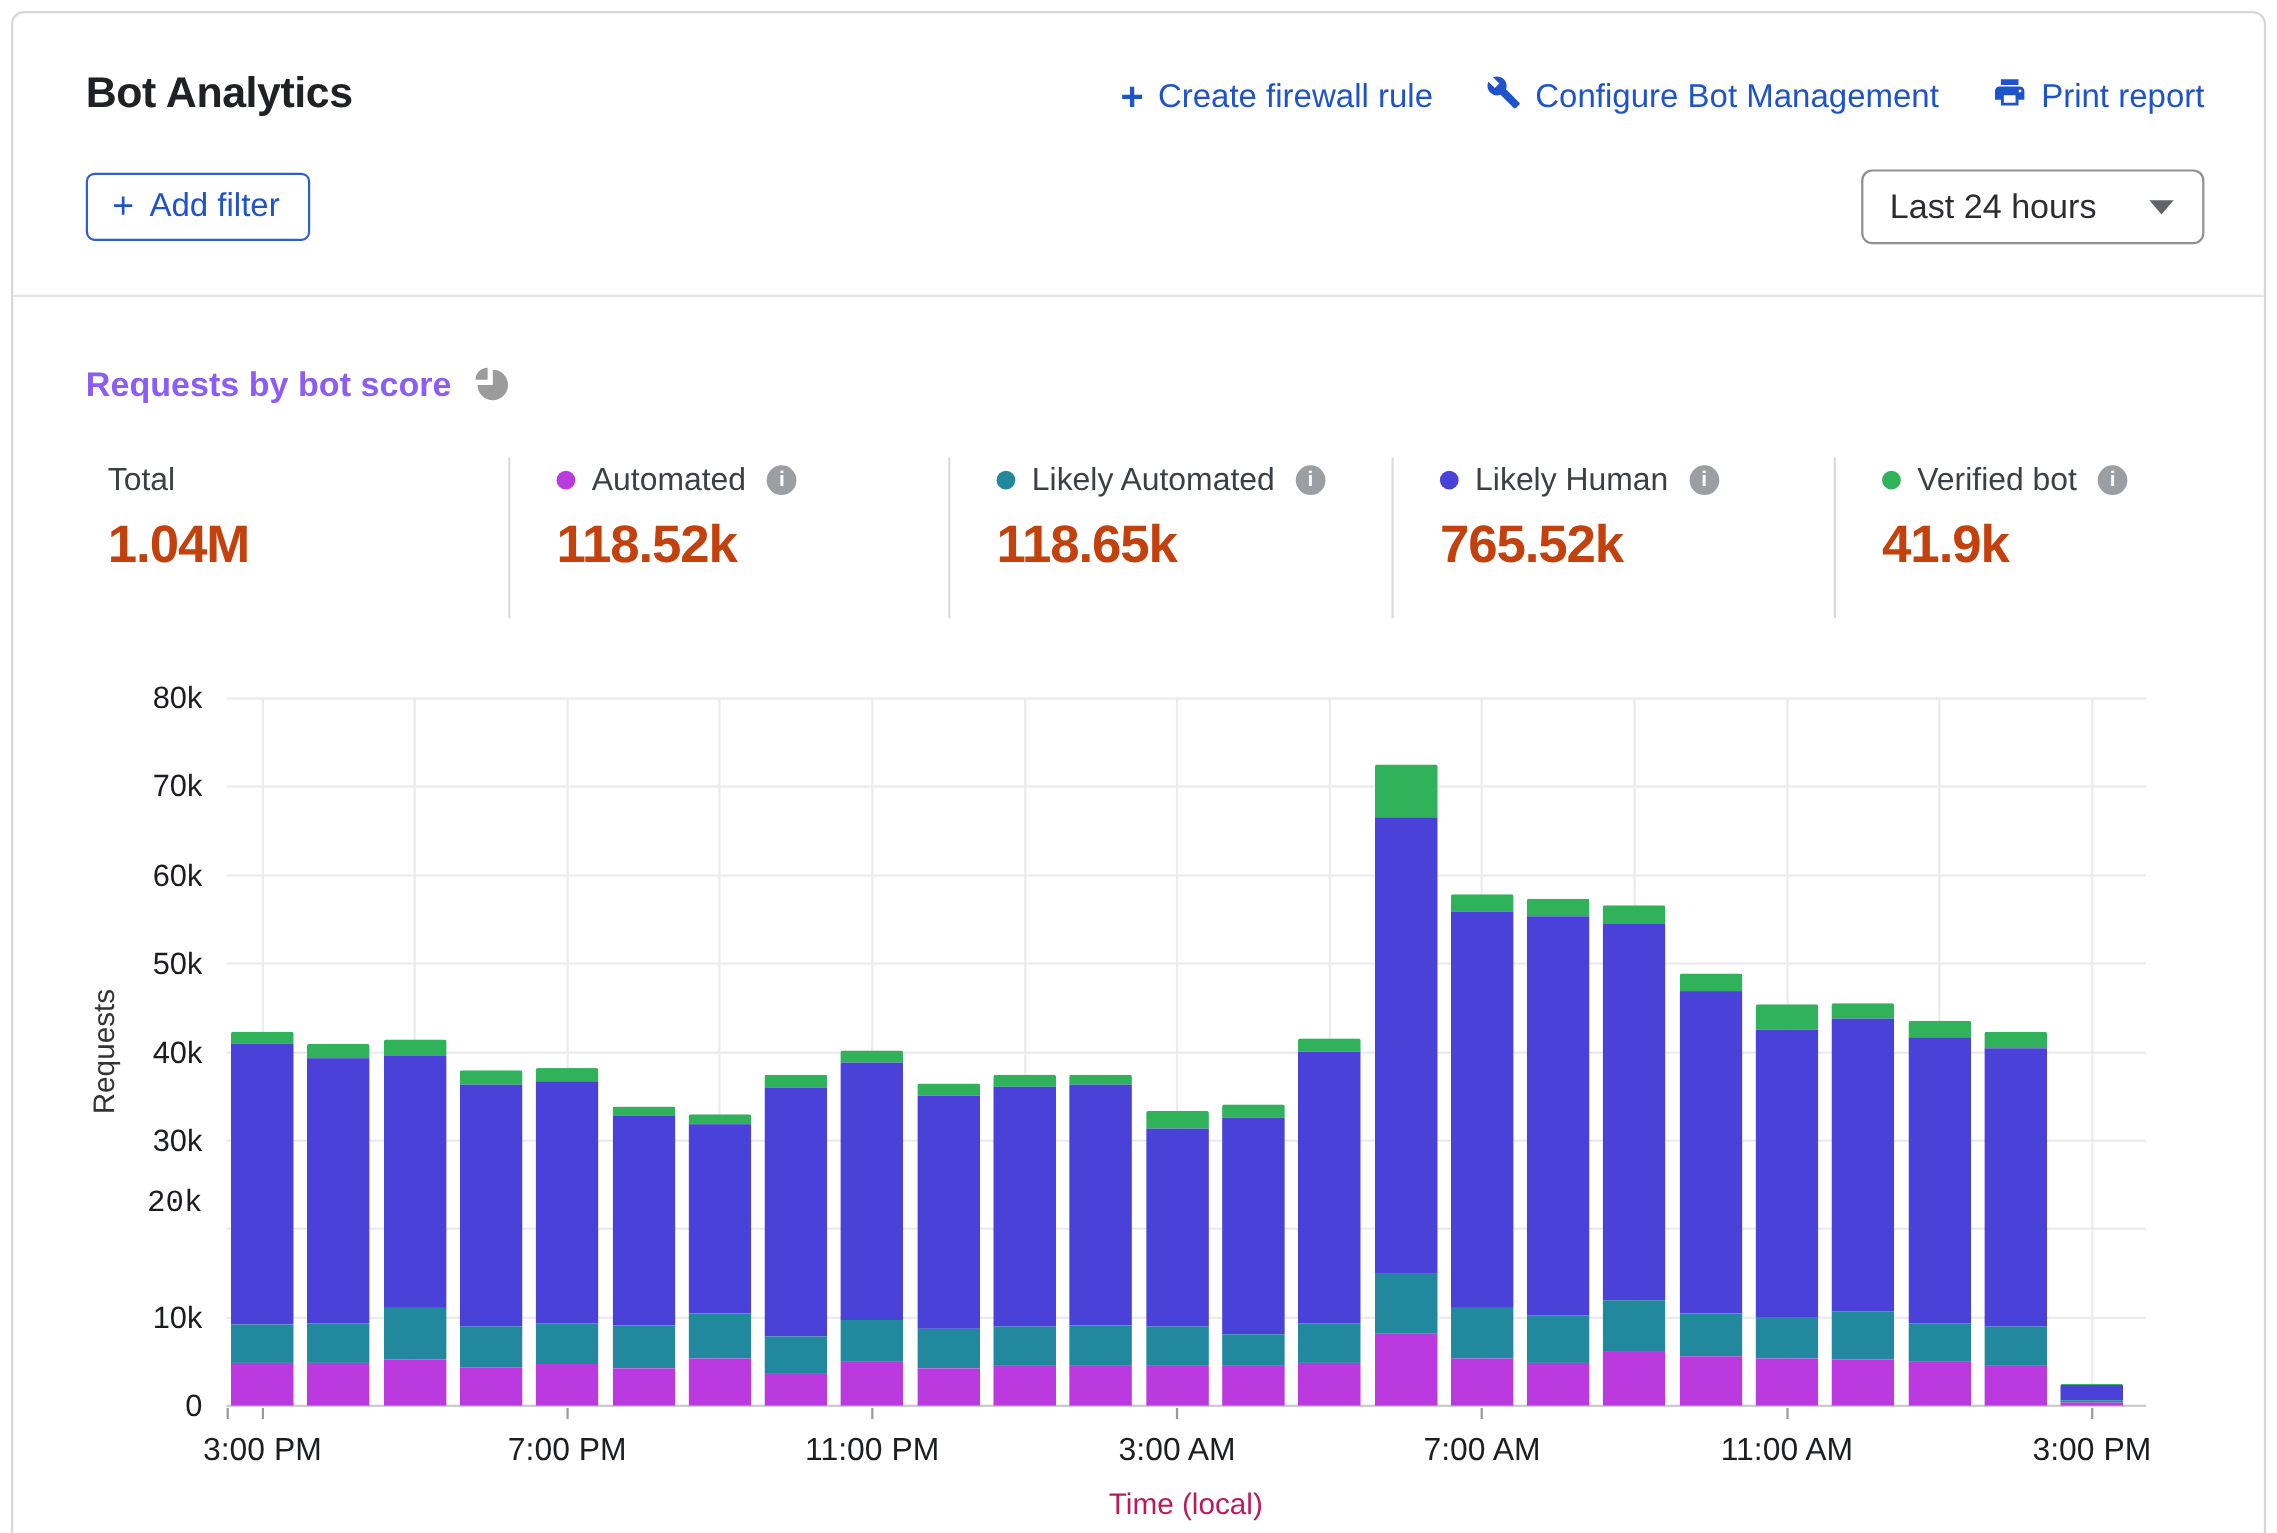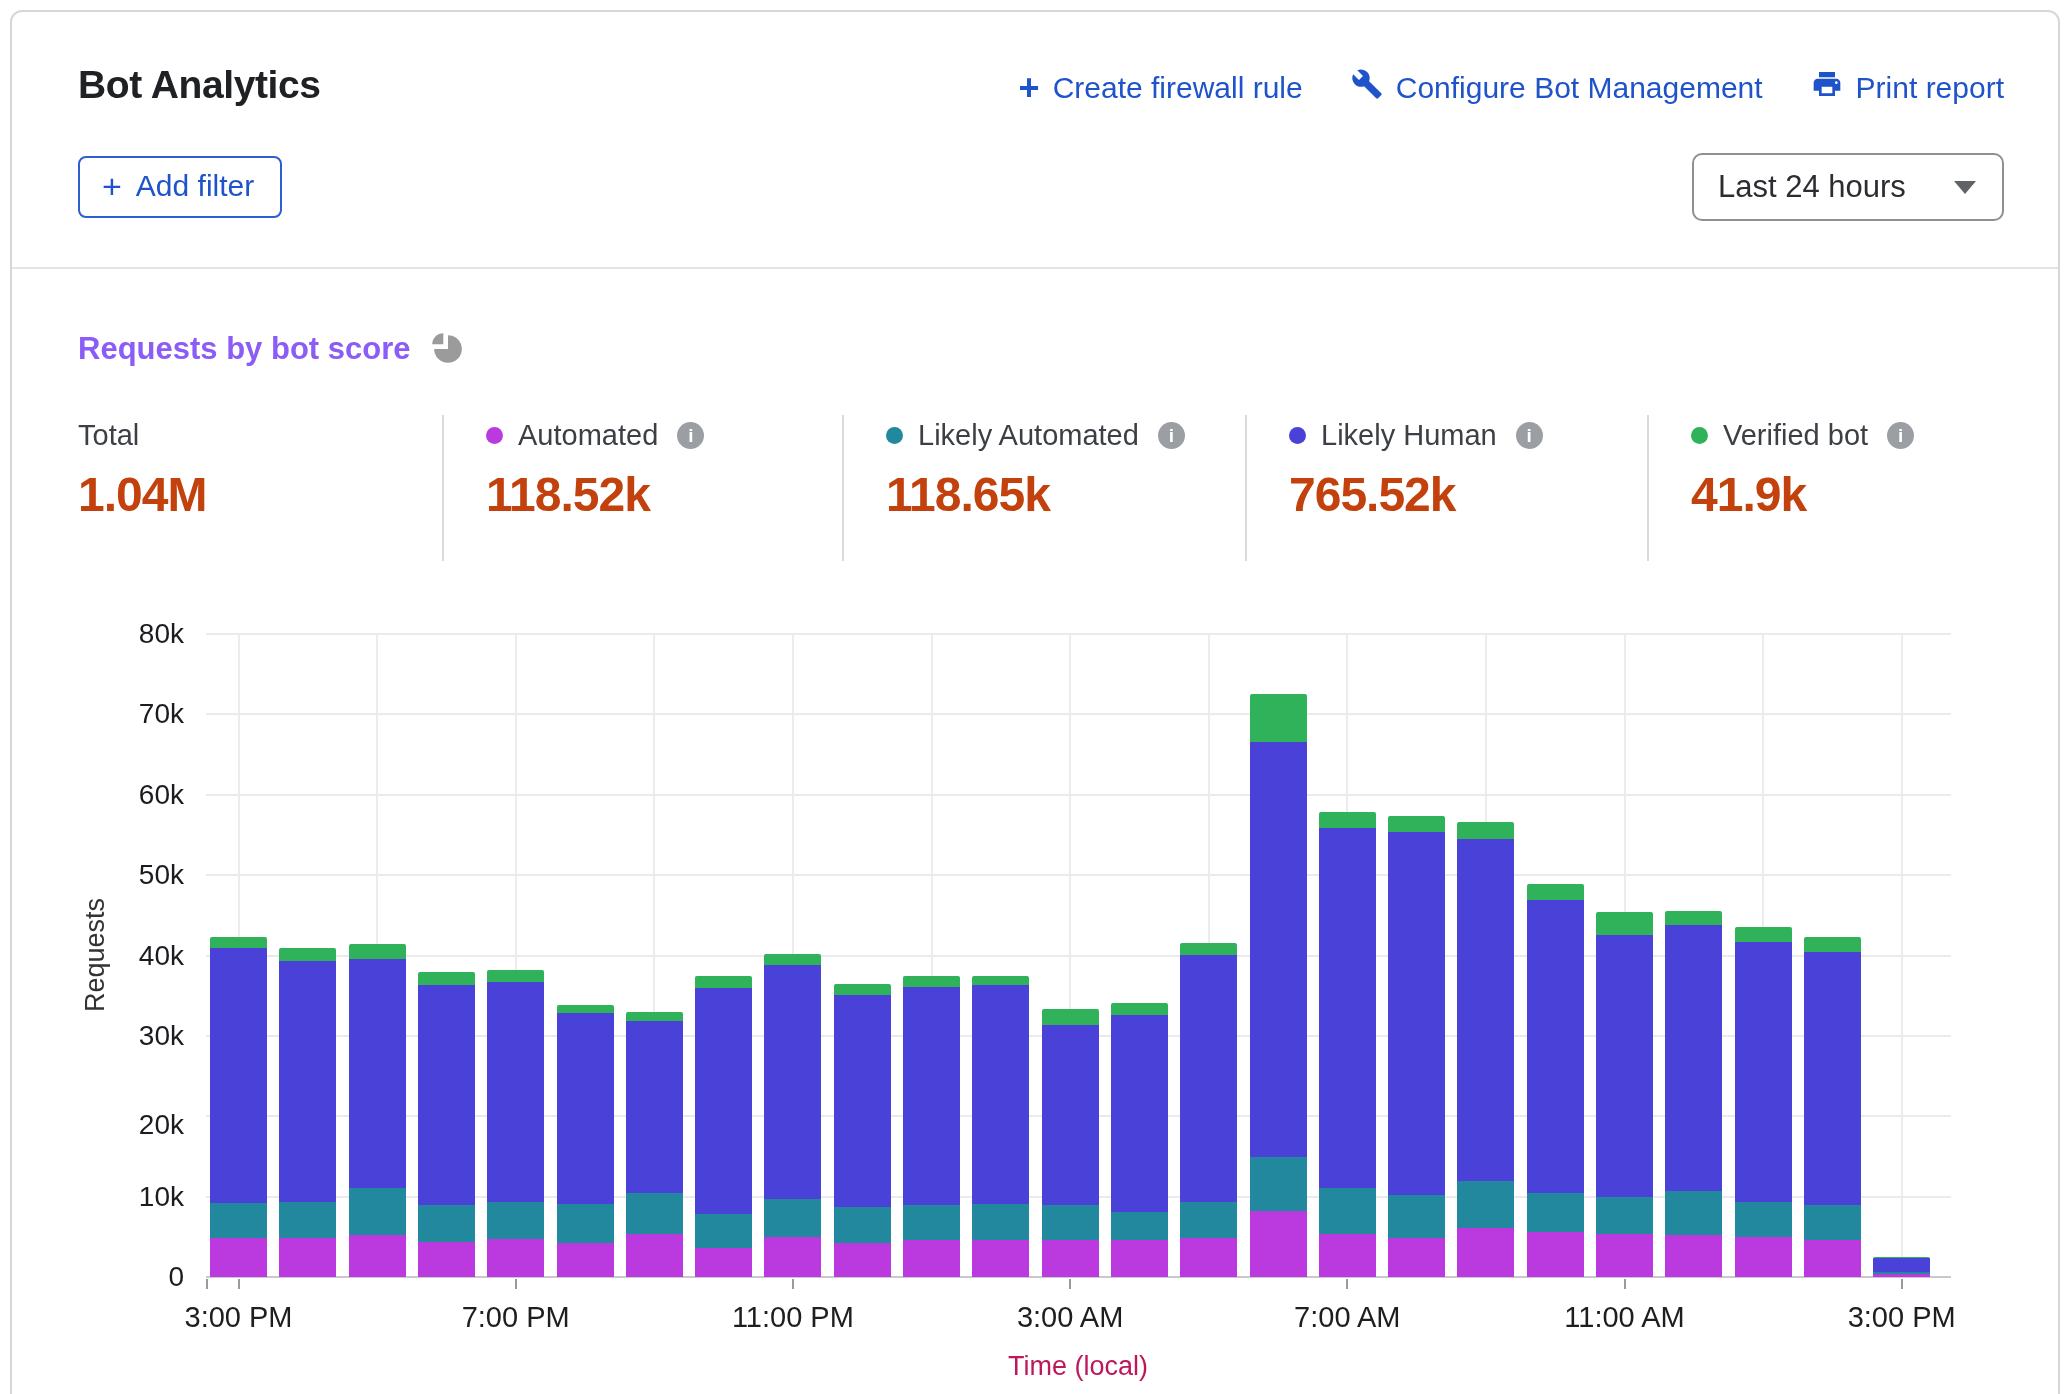--- a/index.html
+++ b/index.html
@@ -26,21 +26,21 @@
                padding:0 26px 0 24px; font-size:31px; color:#2c2d30; cursor:pointer; }
   .caret-down { width:0; height:0; border-left:11px solid transparent;
                 border-right:11px solid transparent; border-top:13px solid #5f6368; }
   .section { padding:62px 54px 0 66px; }
   .section-title-row { display:flex; align-items:center; gap:20px; }
   .section-title { font-size:31px; font-weight:700; color:#8b5cf6; }
   .pie-icon svg { width:36px; height:36px; display:block; }
   .stats { margin-top:48px; display:flex; align-items:flex-start; }
   .stat { padding-top:4px; min-height:146px; }
   .stat + .stat { border-left:2px solid #dadadd; padding-left:42px; }
-  .stat-c1 { width:364px; } .stat-c2 { width:400px; } .stat-c3 { width:403px; }
+  .stat-c1 { width:364px;margin-left:20px; } .stat-c2 { width:400px; } .stat-c3 { width:403px; }
   .stat-c4 { width:402px; } .stat-c5 { width:auto; }
   .stat-label-row { display:flex; align-items:center; gap:15px; font-size:29px; color:#3c3f45; }
   .dot { width:17px; height:17px; border-radius:50%; background:#999; flex:0 0 auto; }
   .info-icon { width:27px; height:27px; border-radius:50%; background:#9b9ea3; color:#fff;
                font-size:19px; font-weight:700; display:inline-flex; align-items:center;
                justify-content:center; margin-left:4px; flex:0 0 auto; }
   .stat-value { margin-top:15px; font-size:48px; font-weight:700; color:#c2410c; letter-spacing:-1px; }
   .chart-wrap { margin-top:38px; position:relative; height:800px; }
   .plot { position:absolute; left:128px; top:35px; width:1745px; height:643px; }
   .hgrid { position:absolute; left:0; width:100%; height:2px; background:#ebebed; }
@@ -324,21 +324,21 @@
           <div class="bar" style="left: 1667.2px; width: 57px;">
             <div style="height: 2.81312px; background: rgb(187, 58, 224); width: 100%; flex: 0 0 auto;"></div>
             <div style="height: 2.41125px; background: rgb(33, 136, 157); width: 100%; flex: 0 0 auto;"></div>
             <div style="height: 13.6637px; background: rgb(74, 65, 216); width: 100%; flex: 0 0 auto;"></div>
             <div style="height: 0.80375px; background: rgb(47, 178, 90); width: 100%; flex: 0 0 auto;"></div>
           </div>
         </div>
       <div class="xaxis-title" style="left:800px; top:752px;">Time (local)</div>
     <div class="ylabel" style="top: 662px;">0</div>
         <div class="ylabel" style="top: 581.625px;">10k</div>
-        <div class="ylabel" style="top: 510px;">20k</div>
+        <div class="ylabel" style="top: 479px; font-family: Liberation Mono, monospace;">20k</div>
         <div class="ylabel" style="top: 420.875px;">30k</div>
         <div class="ylabel" style="top: 340.5px;">40k</div>
         <div class="ylabel" style="top: 260.125px;">50k</div>
         <div class="ylabel" style="top: 179.75px;">60k</div>
         <div class="ylabel" style="top: 99.375px;">70k</div>
         <div class="ylabel" style="top: 19px;">80k</div>
         <div class="xtick" style="left: 128px; top: 680px;"></div>
         <div class="xtick" style="left: 159.5px; top: 680px;"></div>
         <div class="xlabel" style="left: 40.5px; top: 702px;">3:00 PM</div>
         <div class="xtick" style="left: 436.7px; top: 680px;"></div>

